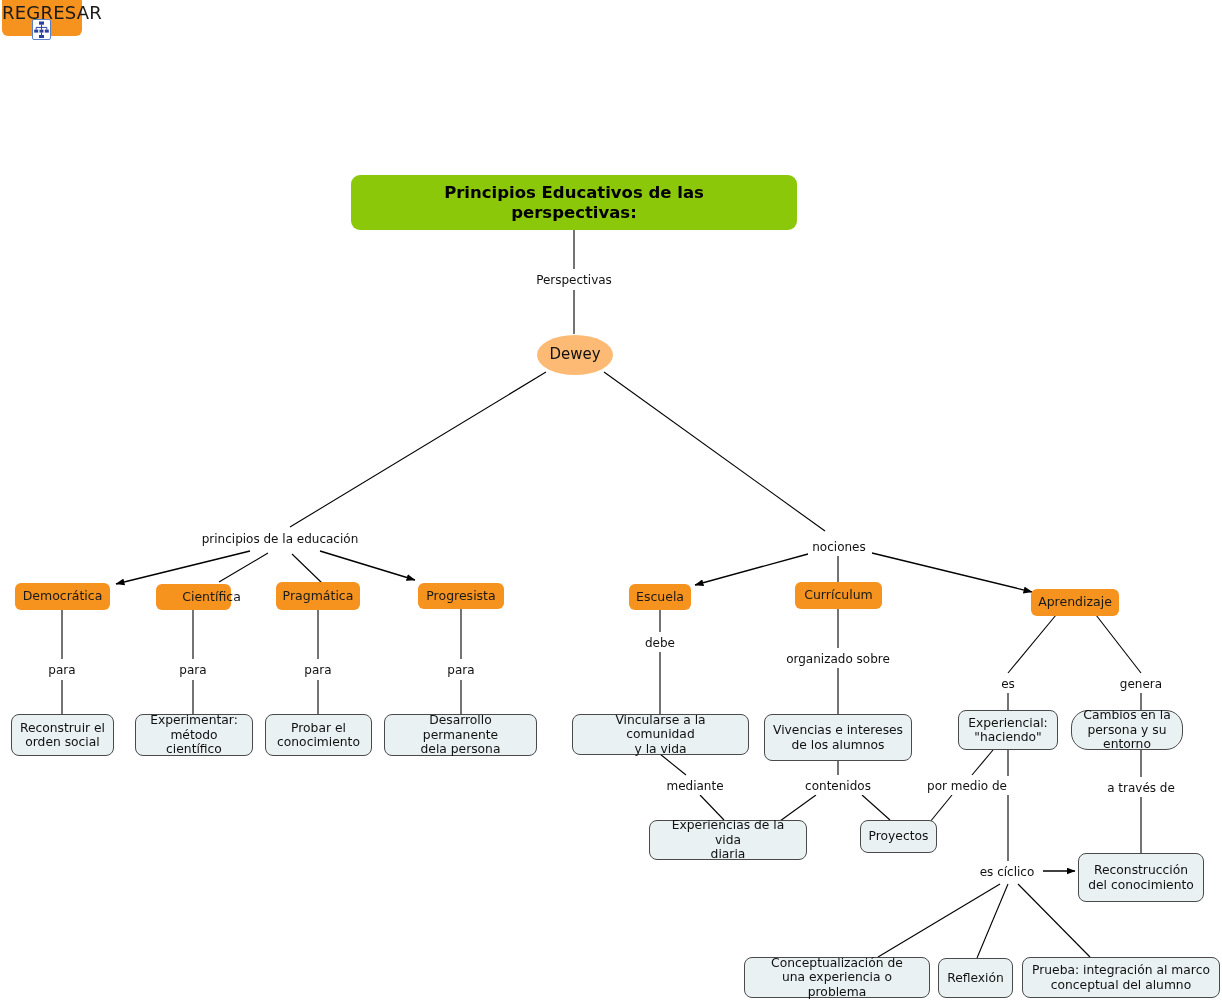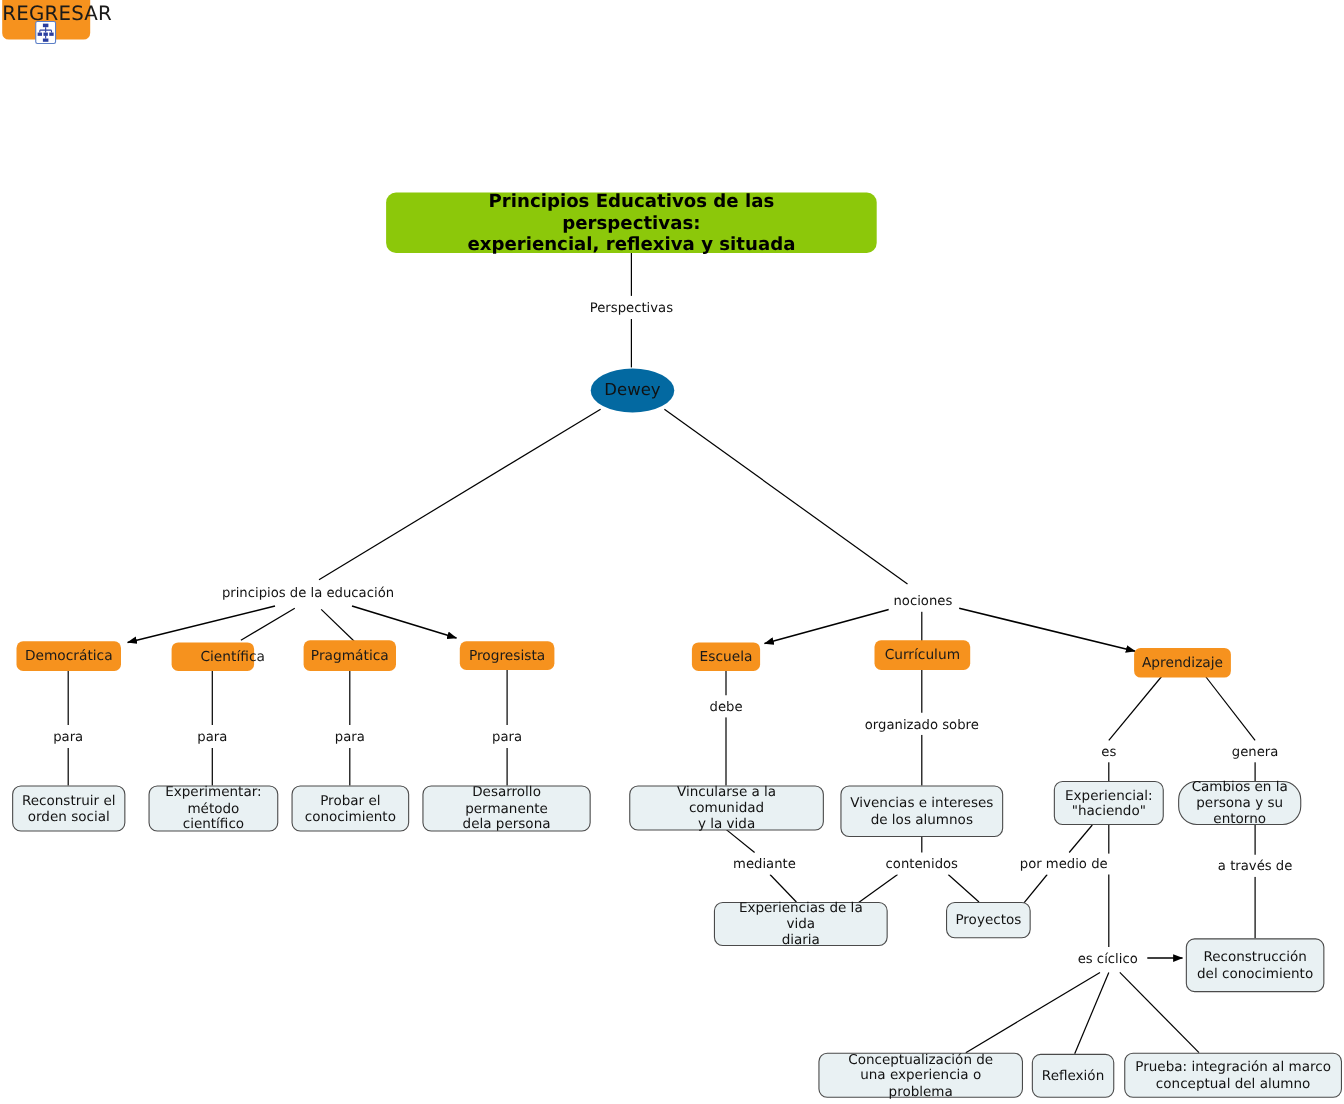--- a/index.html
+++ b/index.html
@@ -85,21 +85,21 @@
   .node-title {
     background: #8CC80A;
     border-radius: 9px;
     font-size: 16.5px;
     font-weight: bold;
     color: #000;
     padding: 4px 28px;
   }
 
   .node-root {
-    background: #0369a1;
+    background: #fdba74;
     border-radius: 50%;
     font-size: 15px;
     color: #111;
   }
 
   .node-orange {
     background: #F6921E;
     border-radius: 6px;
     font-size: 12.5px;
     color: #1a1a1a;
@@ -253,21 +253,20 @@
 
     <rect x="971" y="862" width="72" height="19" fill="#fff"></rect>
     <text class="link-label" x="1007" y="872">es cíclico</text>
   </g>
 </svg>
 
 <div class="node node-title" style="left:351px; top:175px; width:446px; height:55px;">
   <div>
 
     <div>Principios Educativos de las perspectivas:</div>
-    <div>experiencial, reflexiva y situada</div>
   </div>
 </div>
 
 <div class="node node-root" style="left:537px; top:335px; width:76px; height:40px;">
   <span>Dewey</span>
 </div>
 
 <div class="node node-orange" style="left:15px; top:583px; width:95px; height:27px;">
   <span>Democrática</span>
 </div>

